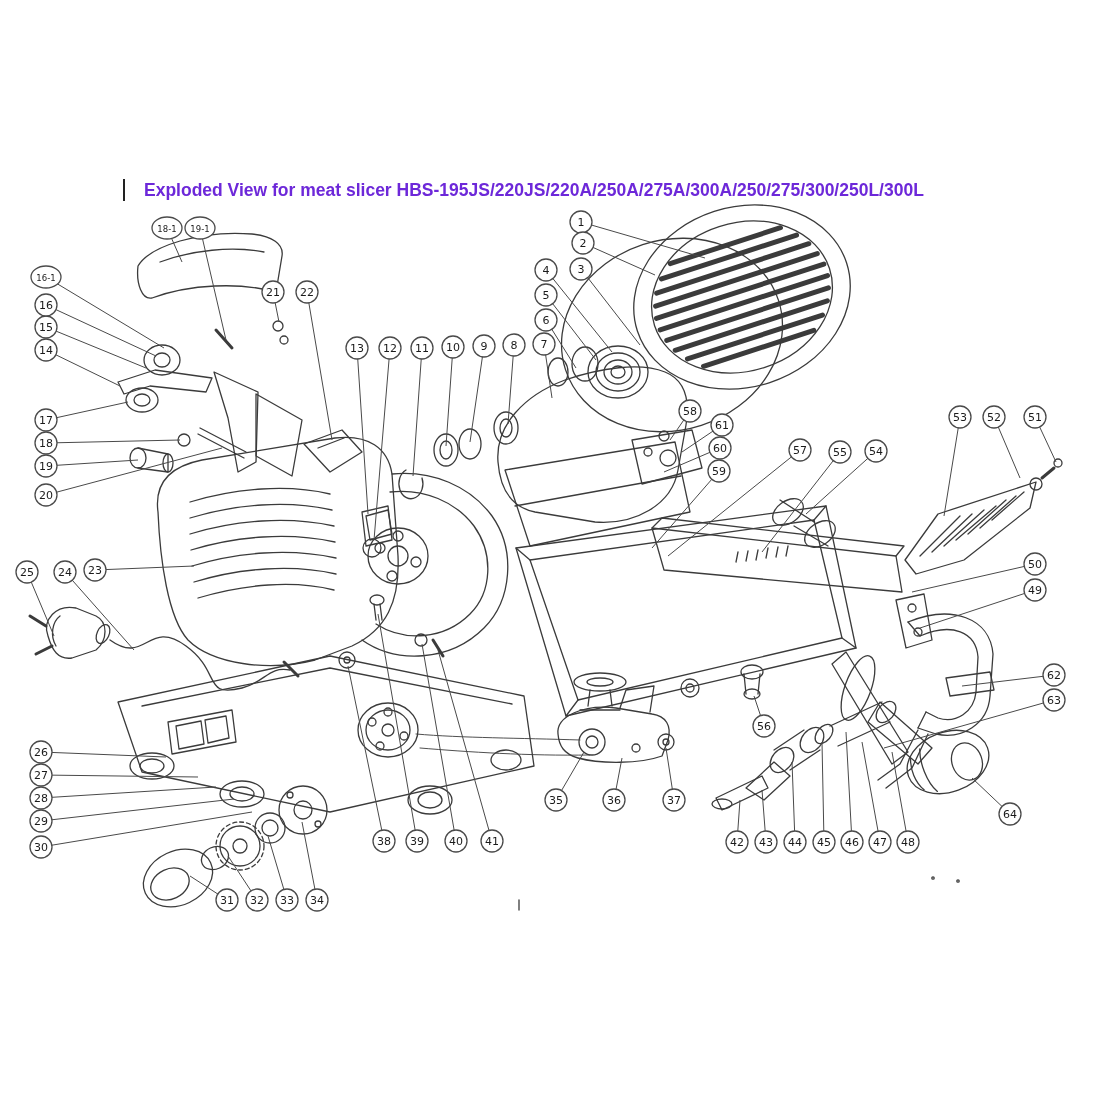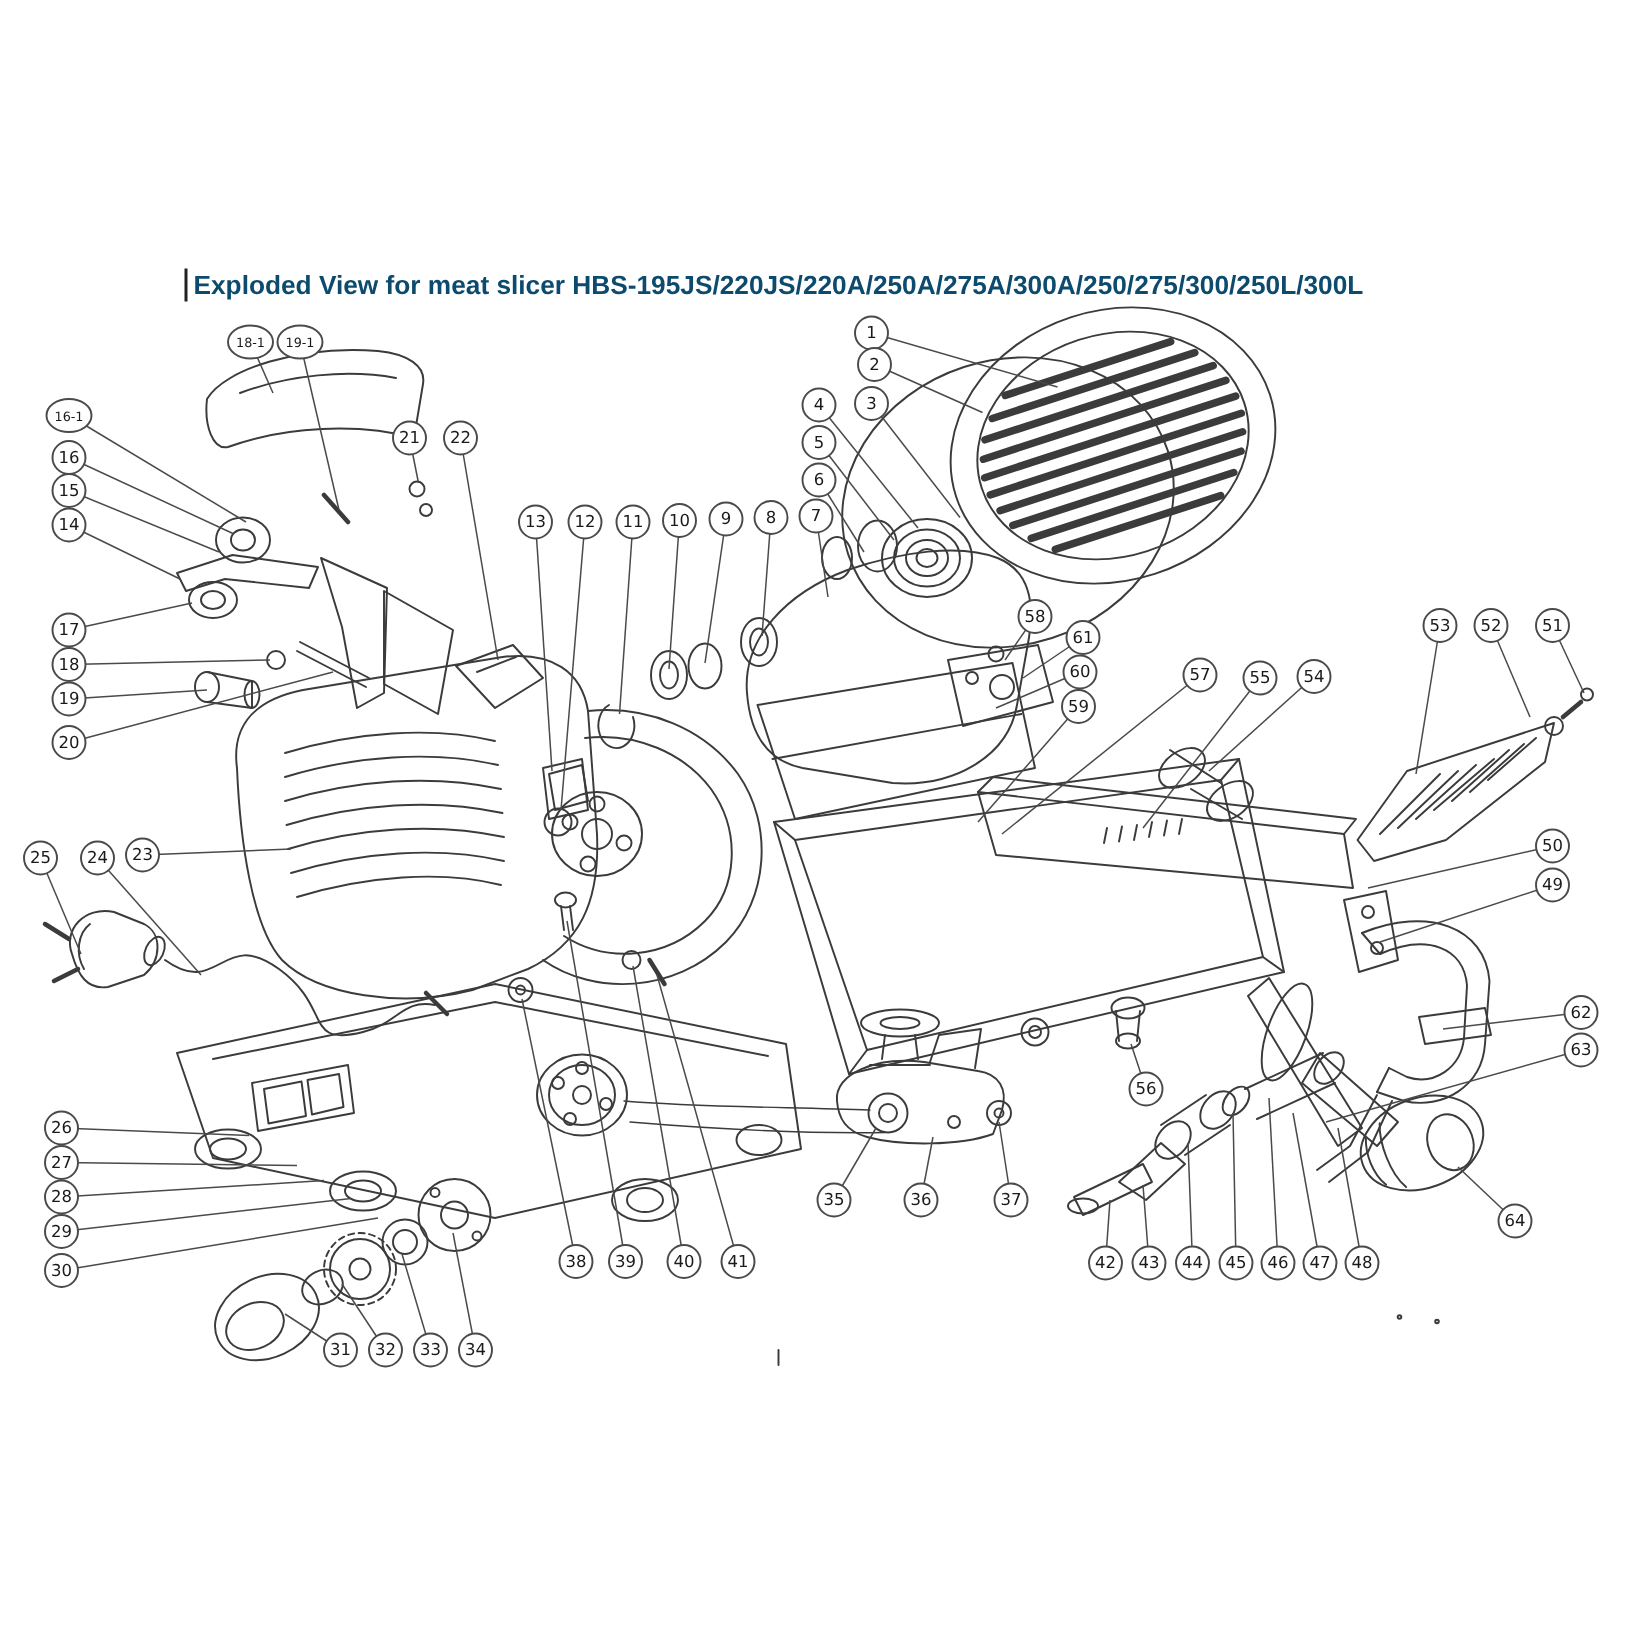--- a/index.html
+++ b/index.html
@@ -2,22 +2,22 @@
 <html><head>
 <meta charset="utf-8">
 <style>
   html,body{margin:0;padding:0;}
   body{
     width:1100px;height:1100px;position:relative;background:#ffffff;
     font-family:"Liberation Sans",sans-serif;overflow:hidden;
   }
   .title{
     position:absolute;left:123px;top:179px;
-    font-size:17.5px;font-weight:bold;color:#0c4a6e;
-    border-left:2px solid #222;padding-left:4px;line-height:22px;
+    font-size:17.5px;font-weight:bold;color:#6d28d9;
+    border-left:2px solid #222;padding-left:19px;line-height:22px;
     white-space:nowrap;
   }
   #canvas{position:absolute;left:0;top:0;}
   
   .draw, .draw *{
     fill:none;stroke:#3b3b3b;stroke-width:1.3;
     stroke-linecap:round;stroke-linejoin:round;
   }
   .draw .slats line{stroke-width:5;}
   .draw .thick{stroke-width:3;}

